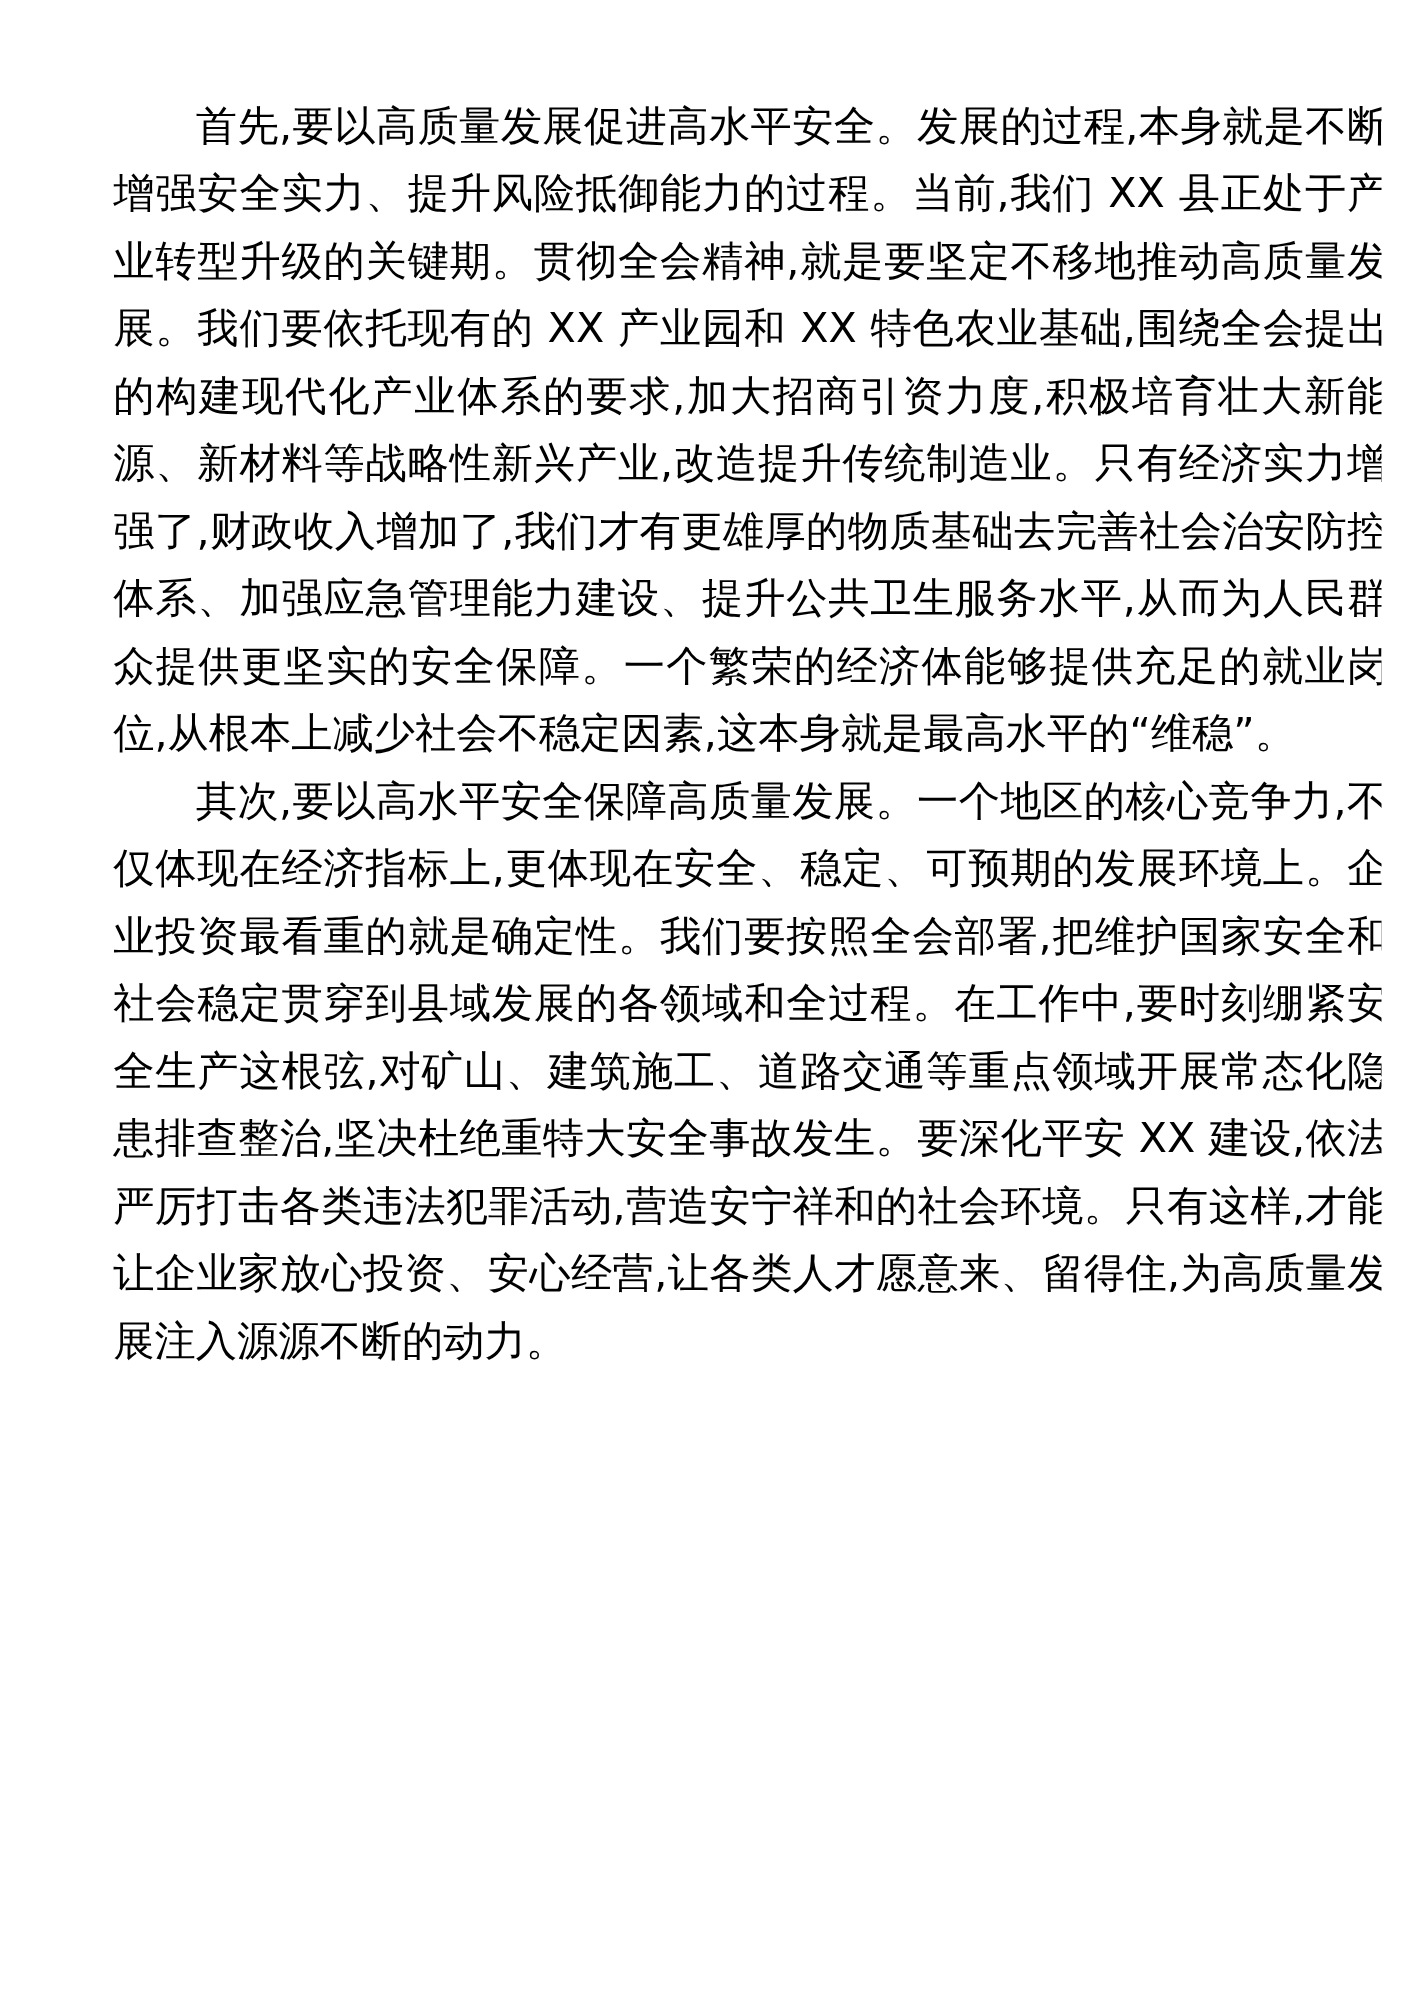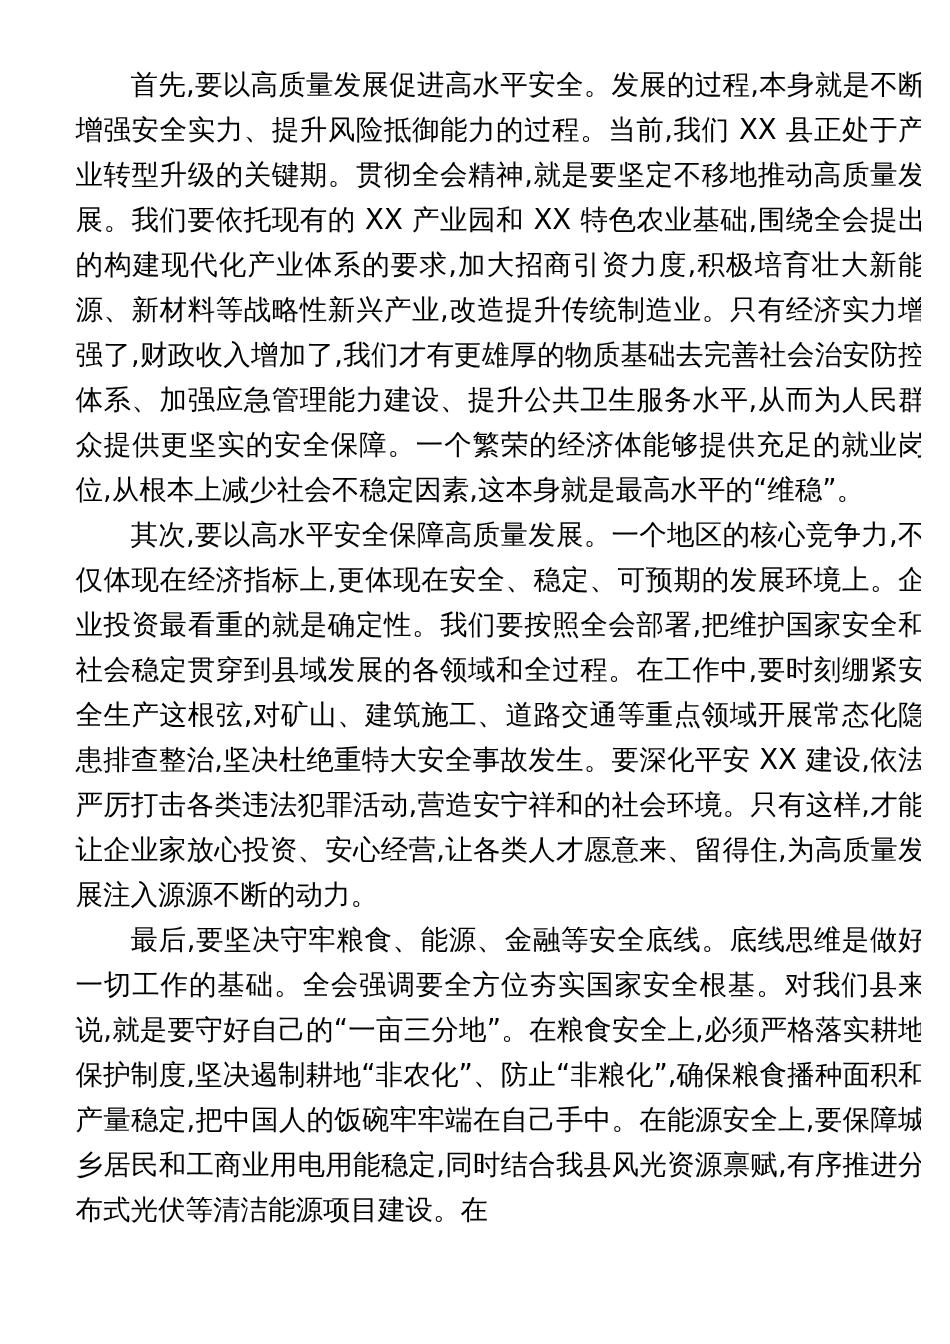--- a/index.html
+++ b/index.html
@@ -45,15 +45,14 @@
     margin-top: 0;
   }
 </style>
 </head>
 <body>
 
 <div class="page">
   <div class="doc-body">
     <p class="para">首先,要以高质量发展促进高水平安全。发展的过程,本身就是不断增强安全实力、提升风险抵御能力的过程。当前,我们 XX 县正处于产业转型升级的关键期。贯彻全会精神,就是要坚定不移地推动高质量发展。我们要依托现有的 XX 产业园和 XX 特色农业基础,围绕全会提出的构建现代化产业体系的要求,加大招商引资力度,积极培育壮大新能源、新材料等战略性新兴产业,改造提升传统制造业。只有经济实力增强了,财政收入增加了,我们才有更雄厚的物质基础去完善社会治安防控体系、加强应急管理能力建设、提升公共卫生服务水平,从而为人民群众提供更坚实的安全保障。一个繁荣的经济体能够提供充足的就业岗位,从根本上减少社会不稳定因素,这本身就是最高水平的“维稳”。</p>
     <p class="para">其次,要以高水平安全保障高质量发展。一个地区的核心竞争力,不仅体现在经济指标上,更体现在安全、稳定、可预期的发展环境上。企业投资最看重的就是确定性。我们要按照全会部署,把维护国家安全和社会稳定贯穿到县域发展的各领域和全过程。在工作中,要时刻绷紧安全生产这根弦,对矿山、建筑施工、道路交通等重点领域开展常态化隐患排查整治,坚决杜绝重特大安全事故发生。要深化平安 XX 建设,依法严厉打击各类违法犯罪活动,营造安宁祥和的社会环境。只有这样,才能让企业家放心投资、安心经营,让各类人才愿意来、留得住,为高质量发展注入源源不断的动力。</p>
-    <p class="para">最后,要坚决守牢粮食、能源、金融等安全底线。底线思维是做好一切工作的基础。全会强调要全方位夯实国家安全根基。对我们县来说,就是要守好自己的“一亩三分地”。在粮食安全上,必须严格落实耕地保护制度,坚决遏制耕地“非农化”、防止“非粮化”,确保粮食播种面积和产量稳定,把中国人的饭碗牢牢端在自己手中。在能源安全上,要保障城乡居民和工商业用电用能稳定,同时结合我县风光资源禀赋,有序推进分布式光伏等清洁能源项目建设。在</p>
   </div>
 </div>
 
 </body></html>

